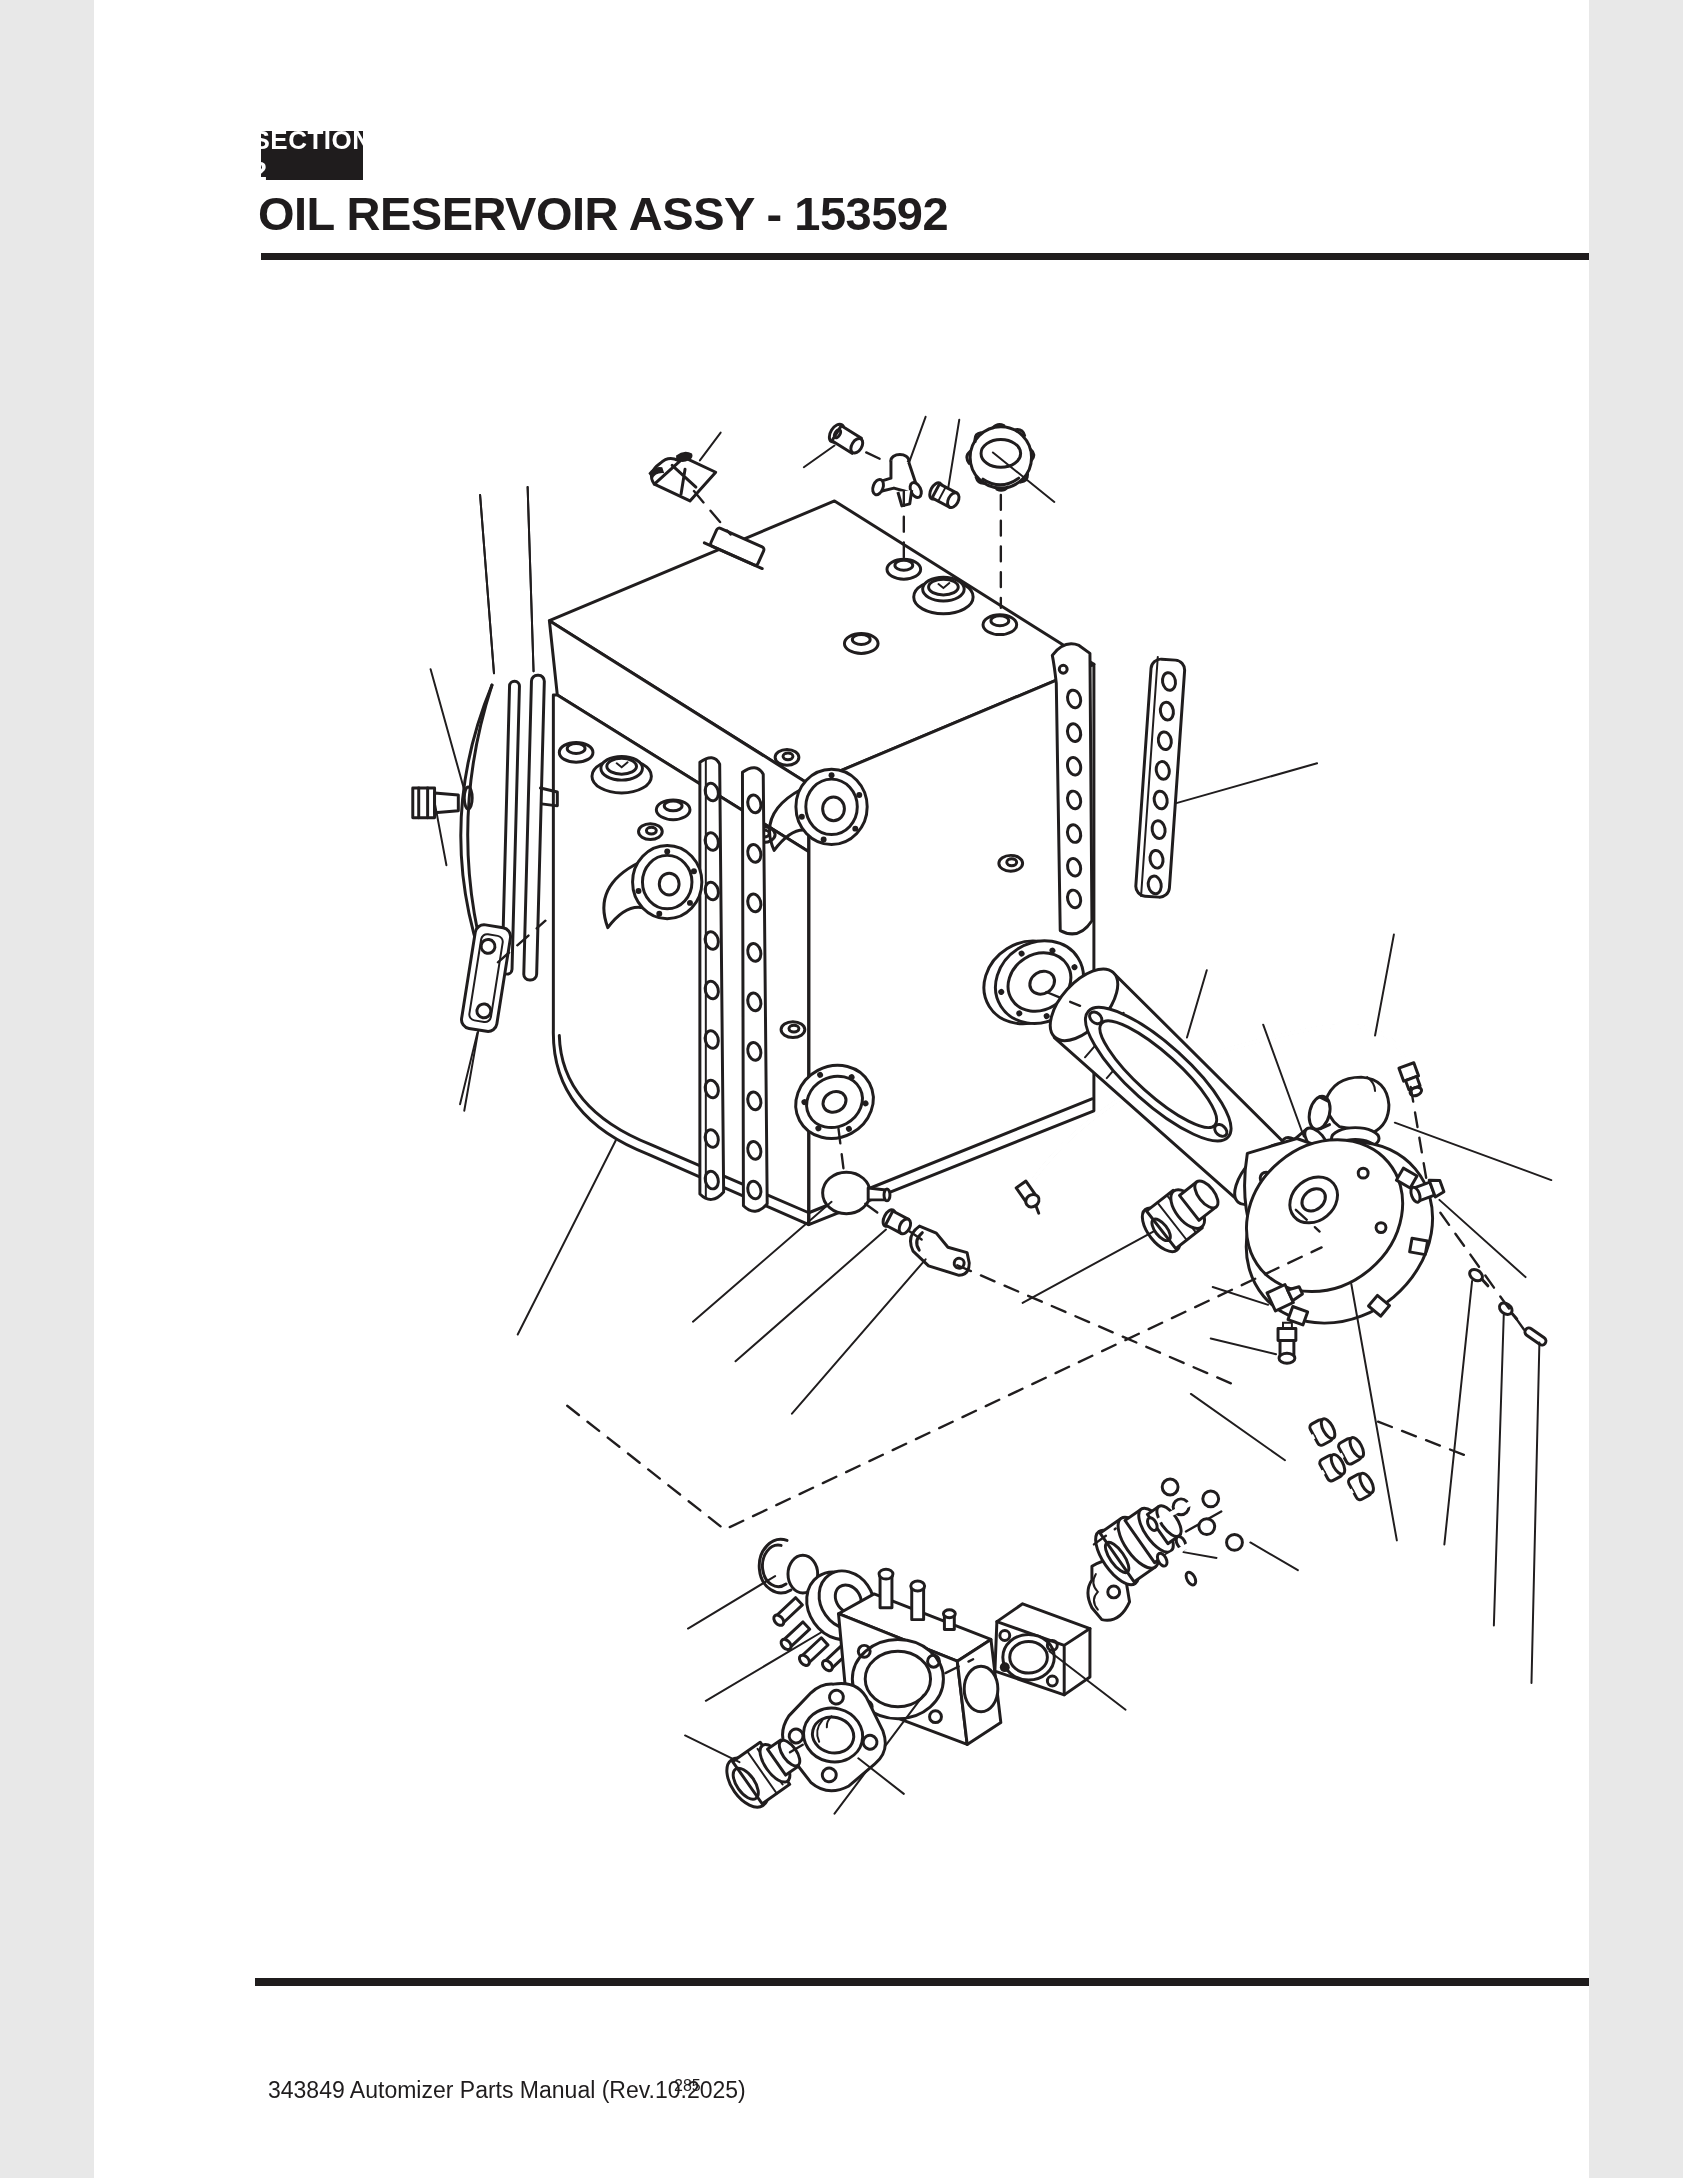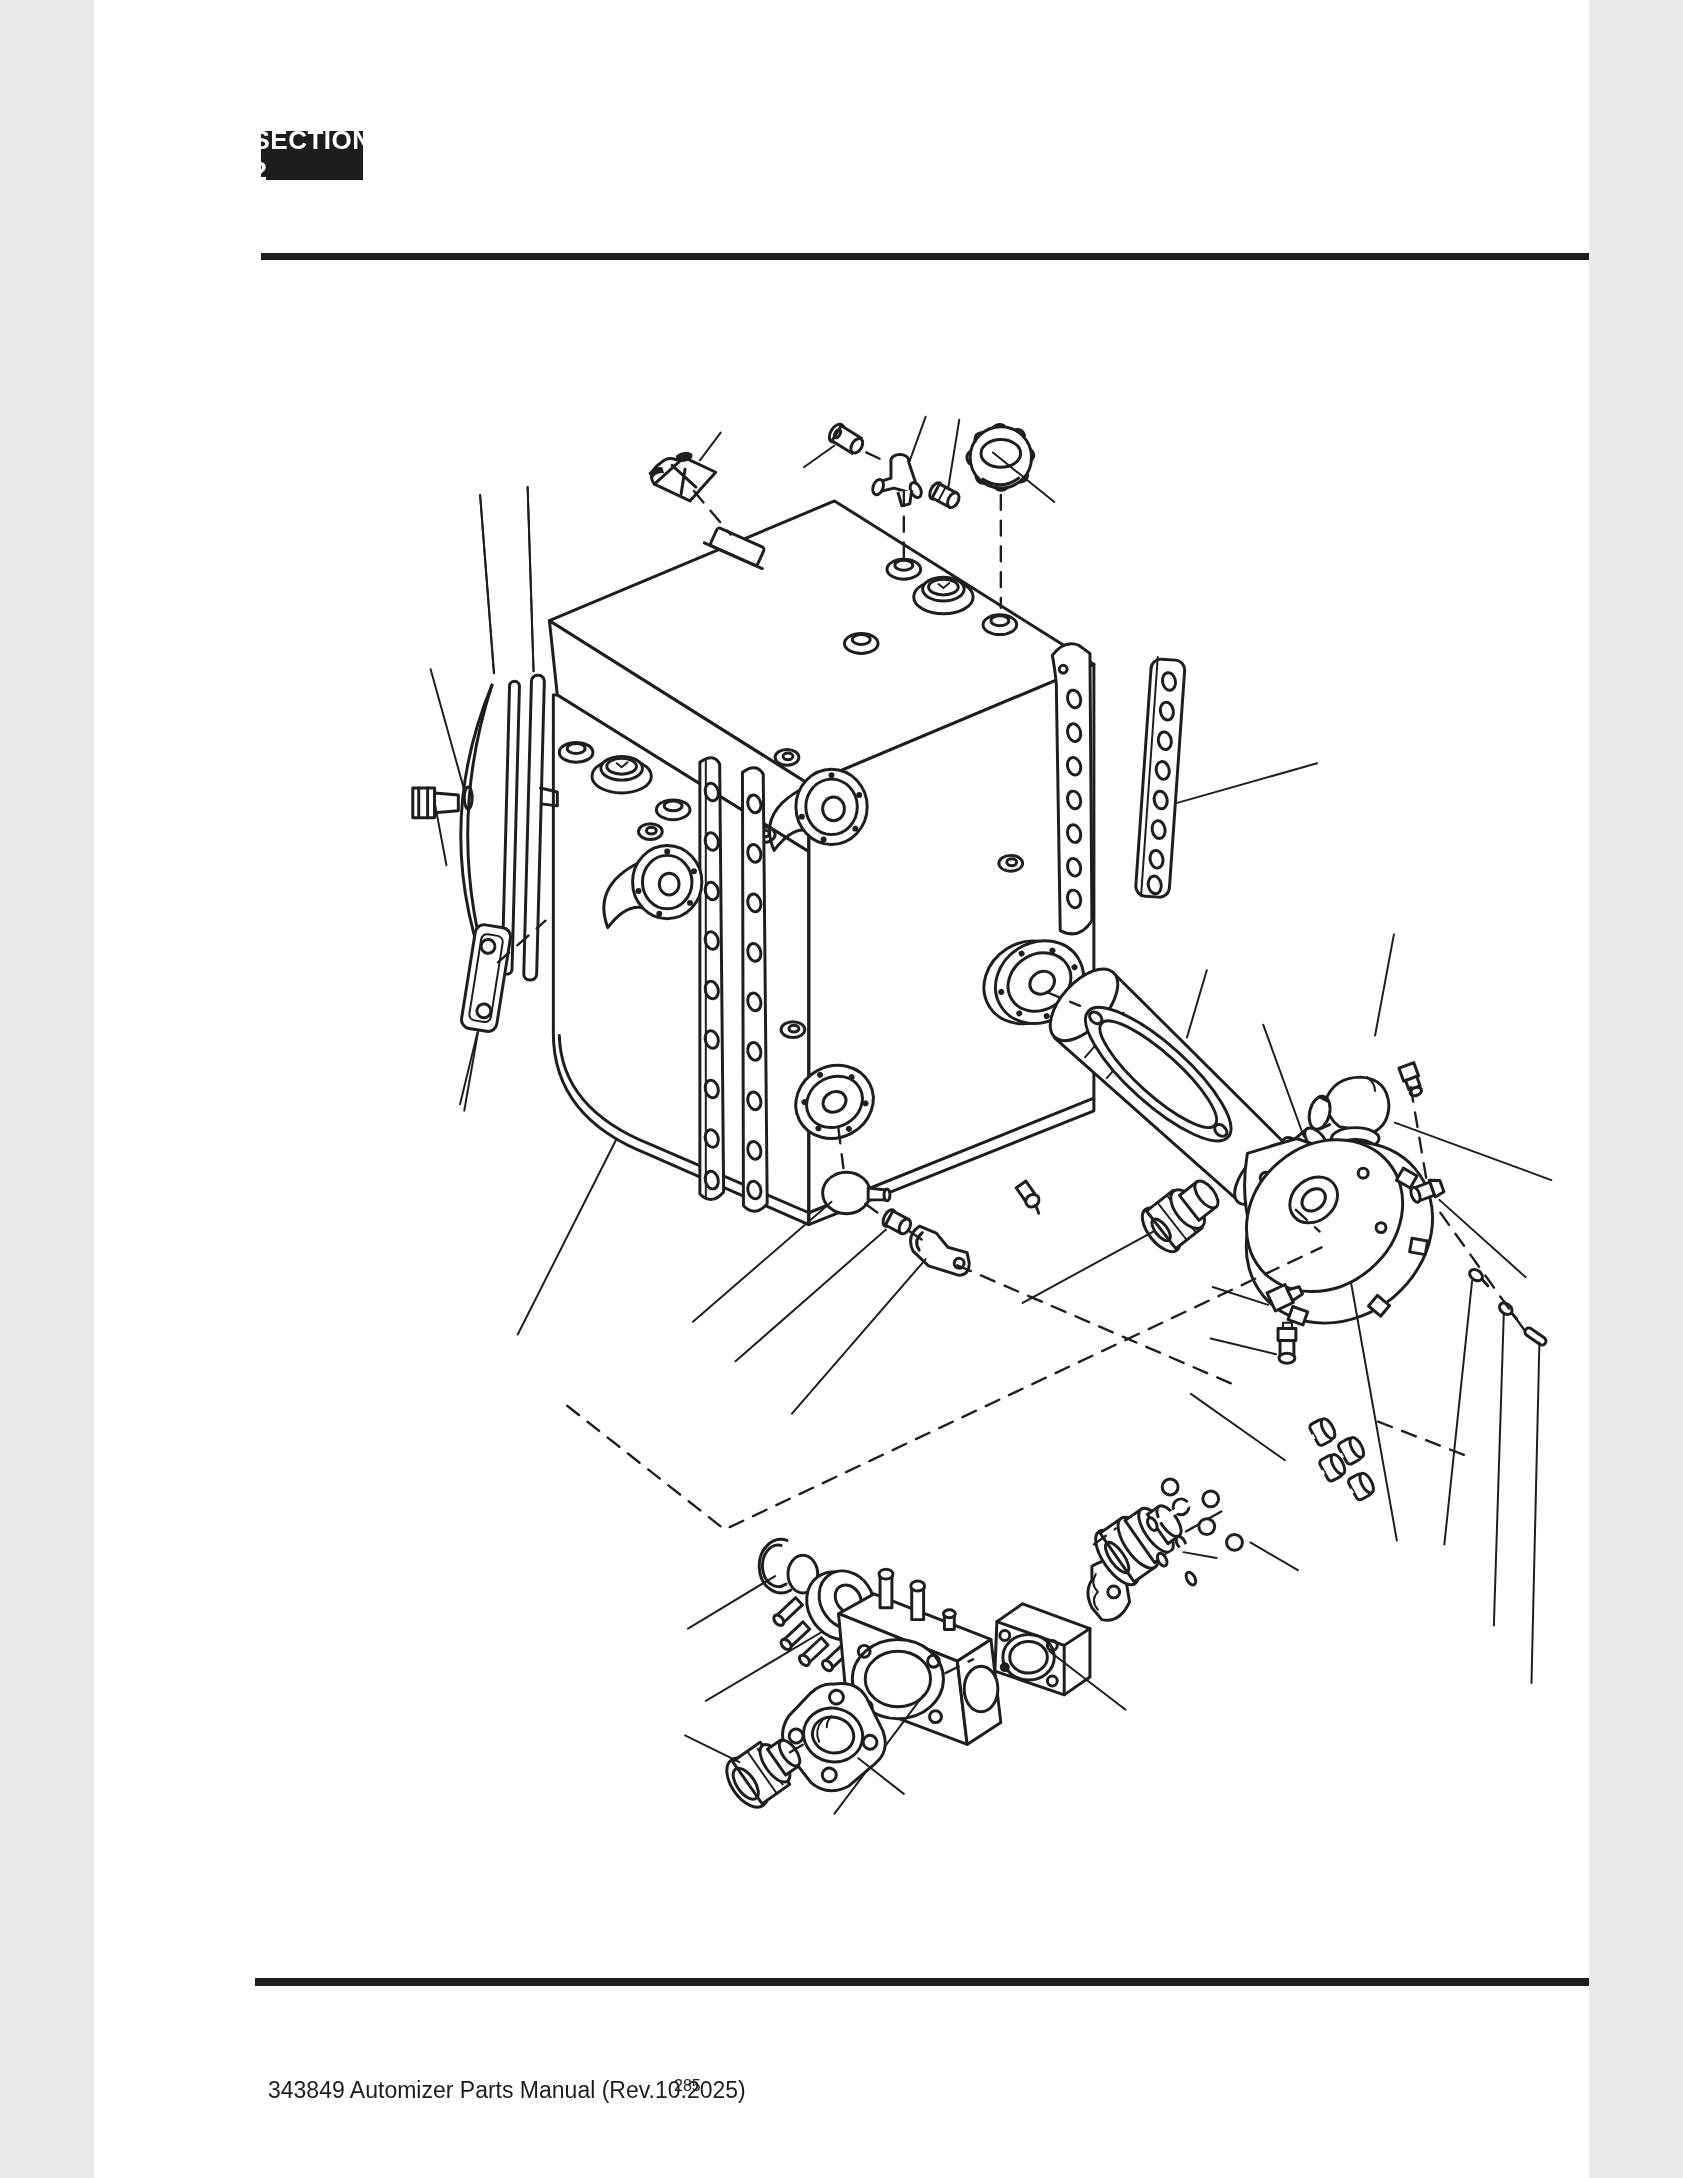--- a/index.html
+++ b/index.html
@@ -29,20 +29,21 @@
   .blk{fill:#201d1e;stroke:none;}
 </style>
 </head>
 <body>
 
 <div id="page">
 
   <div class="section-badge">
     <span>SECTION 2</span>
   </div>
+  <div class="page-title">OIL RESERVOIR ASSY - 153592</div>
   <div class="title-rule"></div>
 
   <svg width="1683" height="2178" viewBox="0 0 1700 2200">
     <defs>
       <g id="capS">
         <ellipse class="fw" cx="0" cy="0" rx="17" ry="10"></ellipse>
         <ellipse class="ln" cx="0" cy="-4" rx="9" ry="5"></ellipse>
       </g>
       <g id="capB">
         <ellipse class="fw" cx="0" cy="2" rx="30" ry="17"></ellipse>

